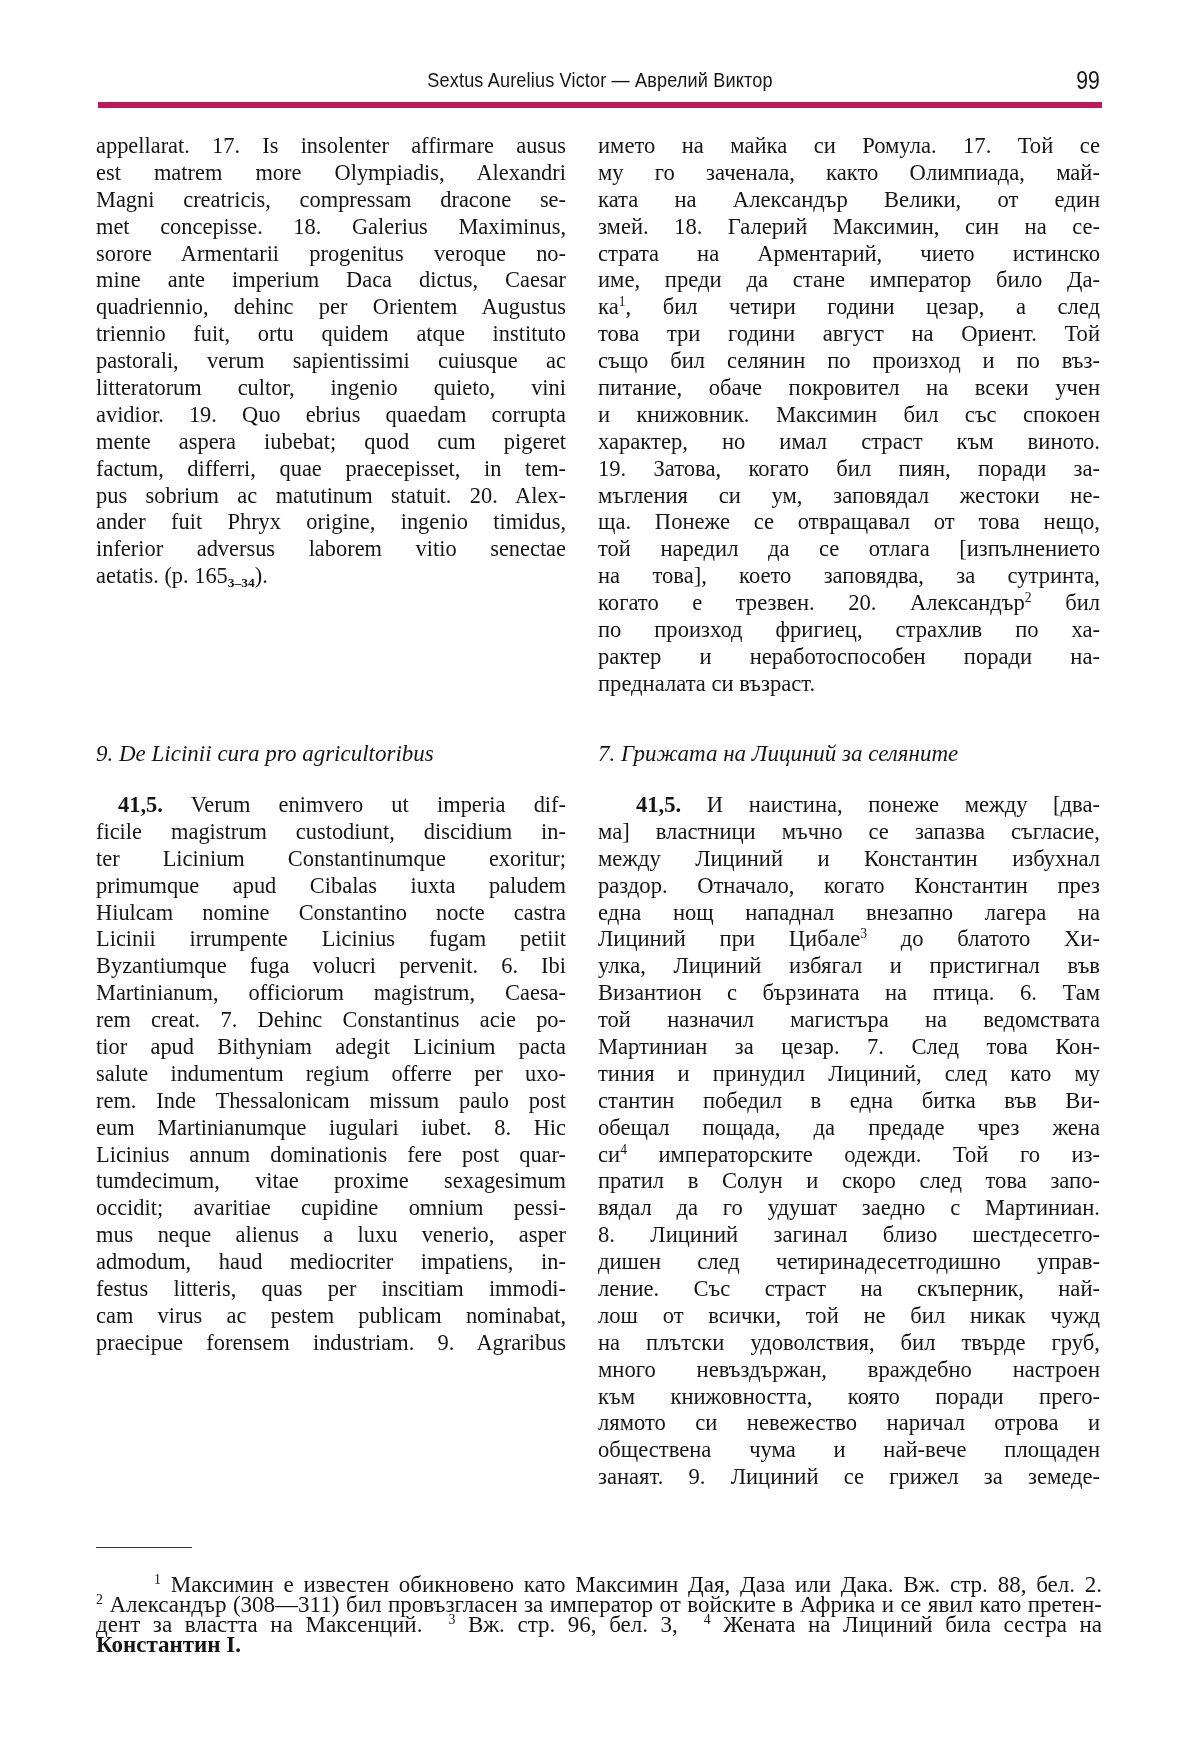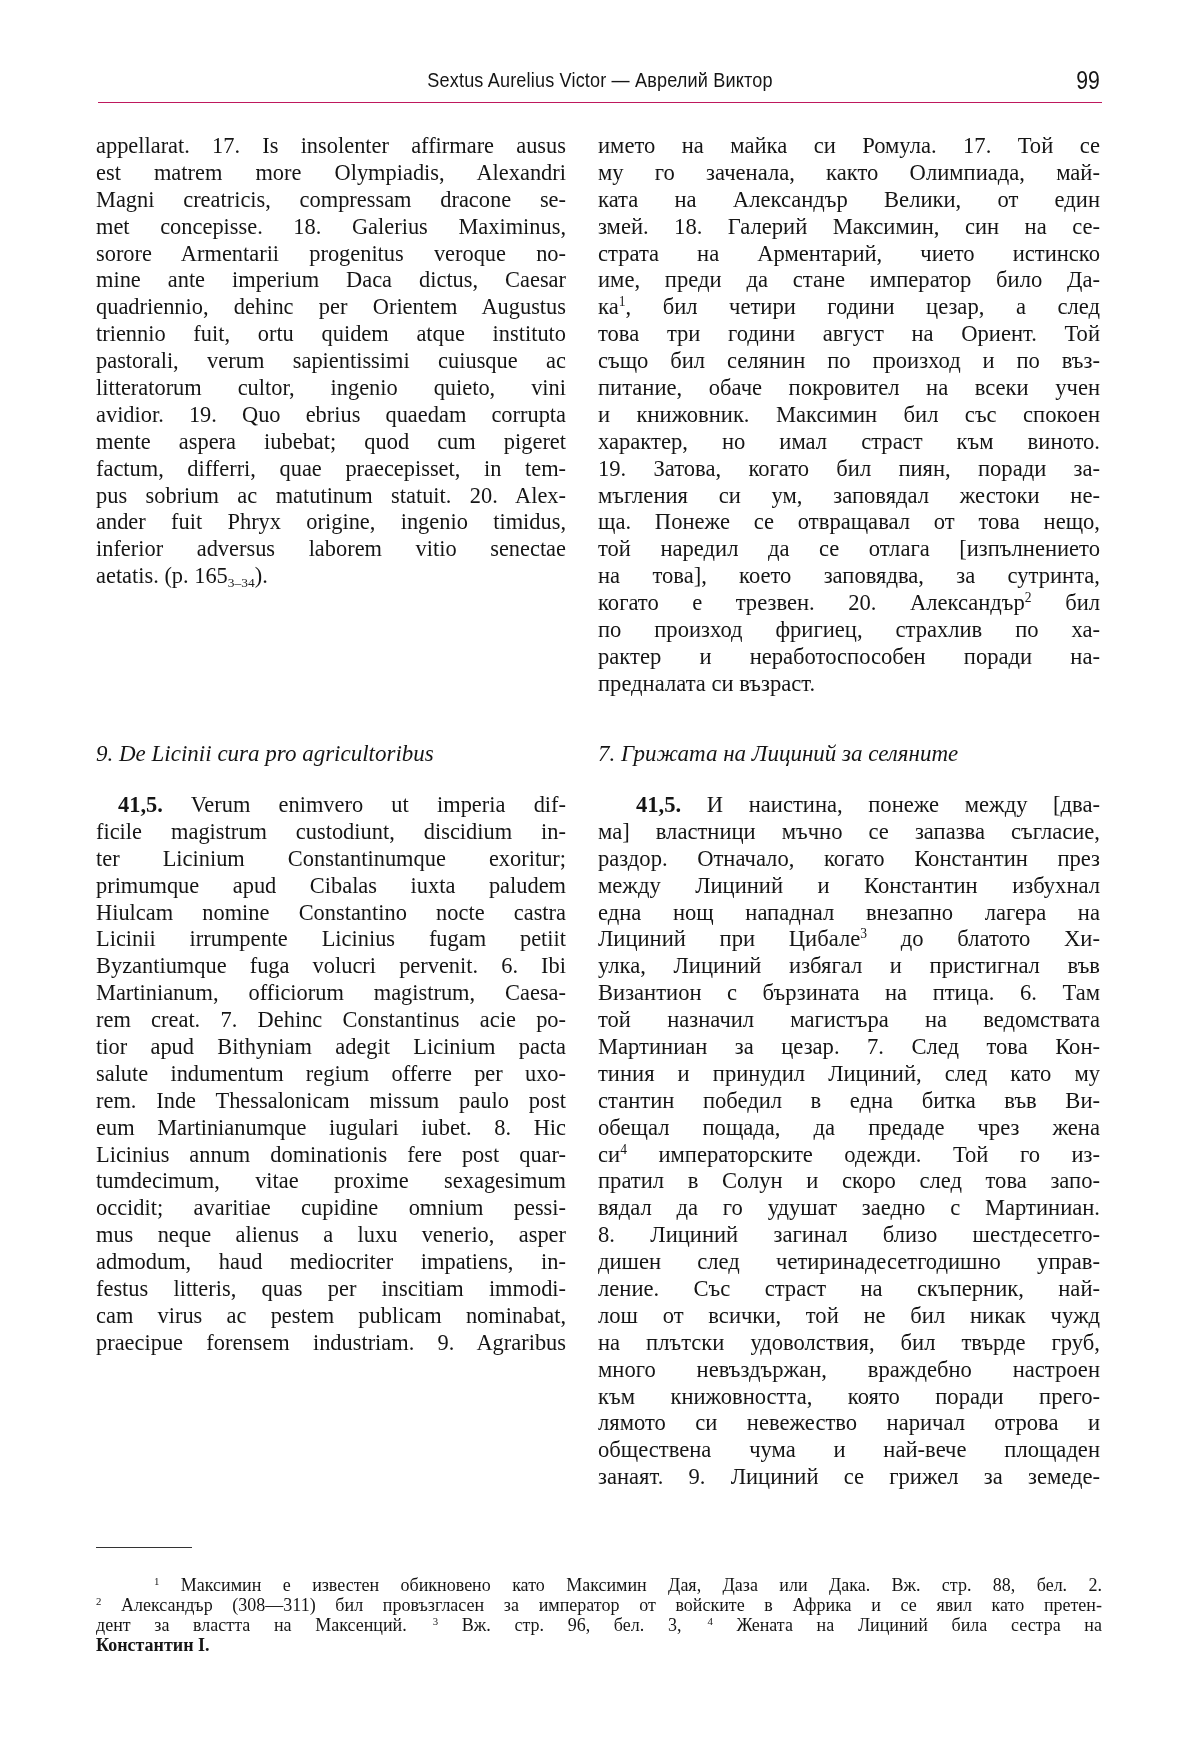--- a/index.html
+++ b/index.html
@@ -14,21 +14,21 @@
       overflow: hidden;
       font-family: "Liberation Serif", "DejaVu Serif", serif;
       color: #151515;
     }
     .page-header {
       position: absolute;
       left: 98px;
       top: 62px;
       width: 1004px;
       height: 40px;
-      border-bottom: 1px solid #be185d;
+      border-bottom: 6px solid #be185d;
     }
     .running-title {
       position: absolute;
       left: 0;
       right: 0;
       top: 6px;
       text-align: center;
       font-family: "Liberation Sans Narrow", "Liberation Sans", "DejaVu Sans", sans-serif;
       font-size: 21px;
       letter-spacing: 0.2px;
@@ -84,36 +84,36 @@
     }
     sup {
       font-size: 0.6em;
       line-height: 0;
       vertical-align: 0.6em;
     }
     sub {
       font-size: 0.6em;
       line-height: 0;
       vertical-align: -0.3em;
-      font-weight: normal;
+      font-weight: bold;
     }
     .footnote-rule {
       position: absolute;
       left: 96px;
       top: 1547px;
       width: 96px;
       height: 0;
       border-top: 1.5px solid #333;
     }
     .footnotes {
       position: absolute;
       left: 96px;
       top: 1575px;
       width: 1006px;
-      font-size: 18px;
+      font-size: 23px;
       line-height: 20px;
     }
     .fn-line {
       display: block;
       white-space: nowrap;
       text-align: justify;
       text-align-last: justify;
     }
     .fn-line.first {
       padding-left: 58px;
@@ -210,22 +210,22 @@
     <span class="line last">предналата си възраст.</span>
   </div>
 
   <div class="block" style="top:608px">
     <div class="section-title">7. Грижата на Лициний за селяните</div>
   </div>
 
   <div class="block" style="top:659px">
     <span class="line" style="padding-left:38px"><span class="para-num">41,5.</span> <span>И наистина, понеже между [два-</span></span>
     <span class="line">ма] властници мъчно се запазва съгласие,</span>
+    <span class="line">между Лициний и Константин избухнал</span>
     <span class="line">раздор. Отначало, когато Константин през</span>
-    <span class="line">между Лициний и Константин избухнал</span>
     <span class="line">една нощ нападнал внезапно лагера на</span>
     <span class="line"><span>Лициний при Цибале</span><sup>3</sup><span> до блатото Хи-</span></span>
     <span class="line">улка, Лициний избягал и пристигнал във</span>
     <span class="line">Византион с бързината на птица. 6. Там</span>
     <span class="line">той назначил магистъра на ведомствата</span>
     <span class="line">Мартиниан за цезар. 7. След това Кон-</span>
     <span class="line">тиния и принудил Лициний, след като му</span>
     <span class="line">стантин победил в една битка във Ви-</span>
     <span class="line">обещал пощада, да предаде чрез жена</span>
     <span class="line"><span>си</span><sup>4</sup><span> императорските одежди. Той го из-</span></span>

